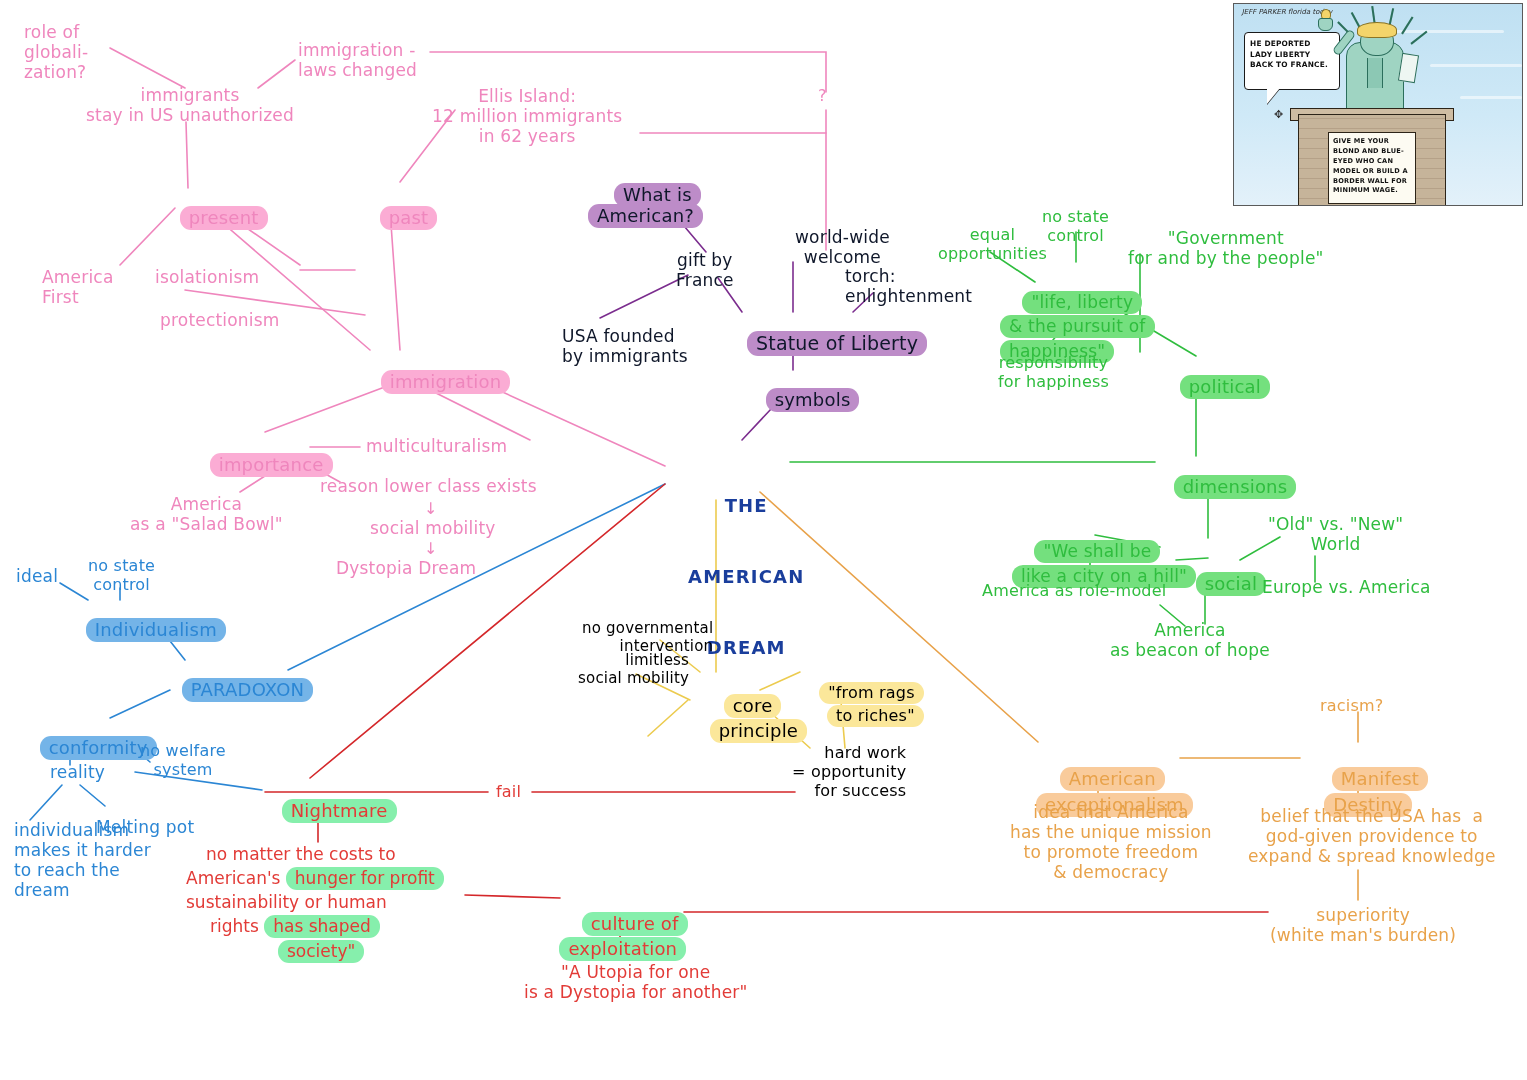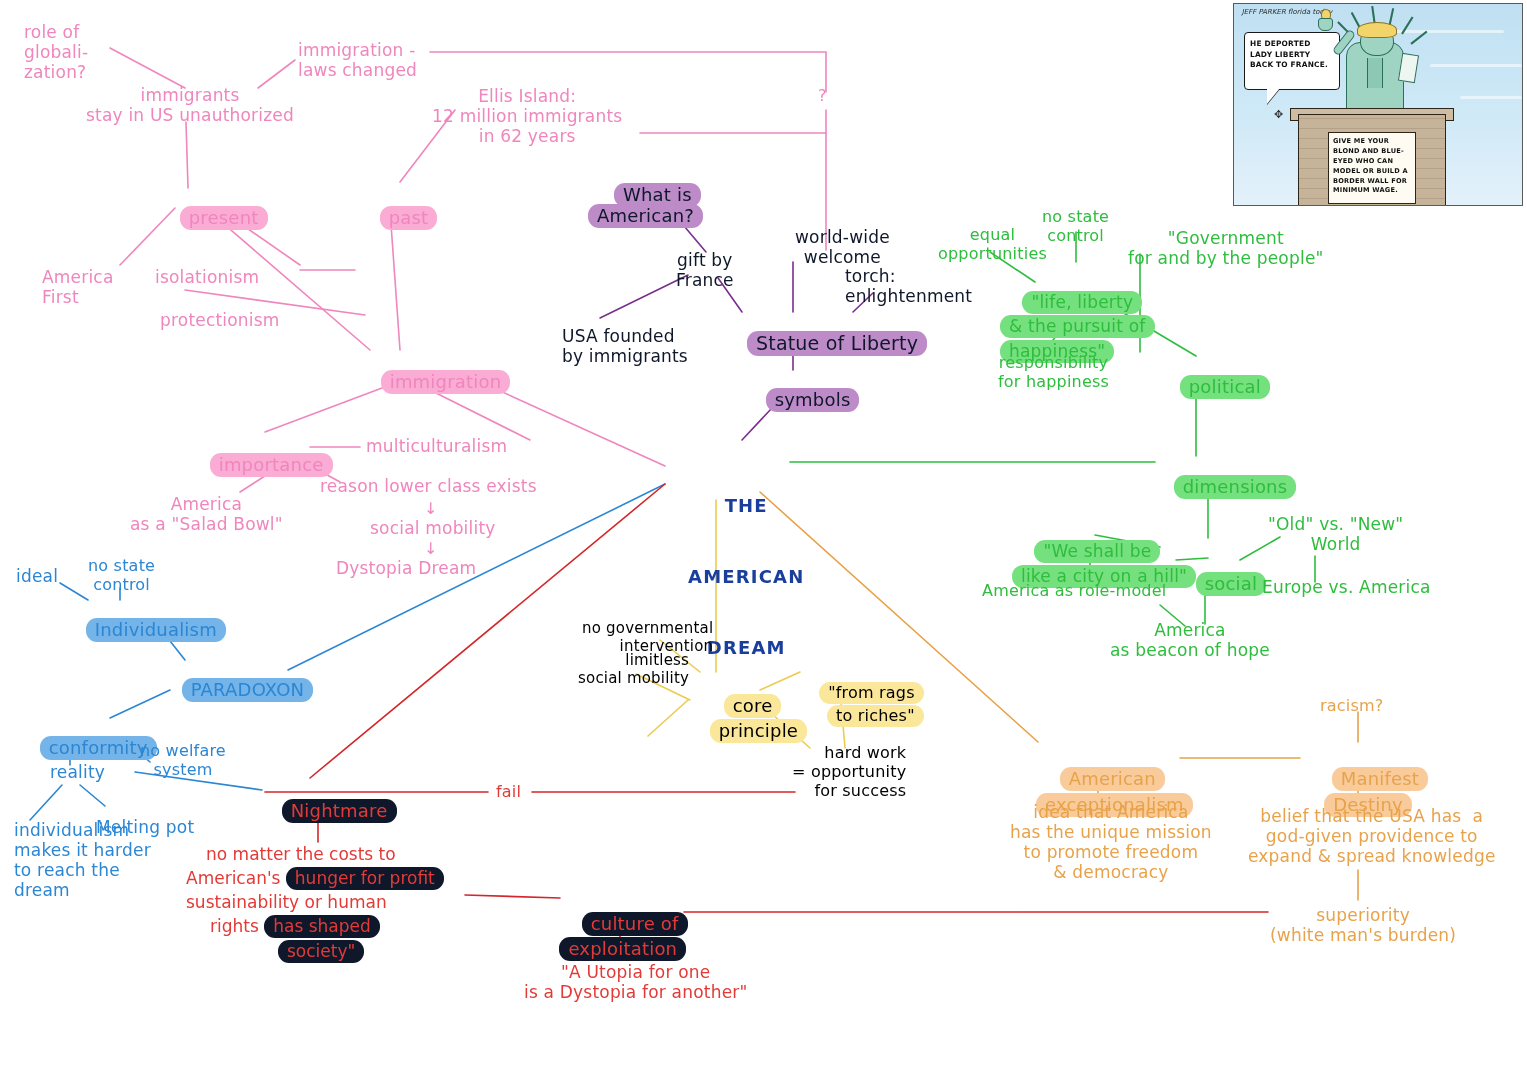--- a/index.html
+++ b/index.html
@@ -45,21 +45,21 @@
   .c-blue   { color: #2b86d4; }
   .c-red    { color: #e23b37; }
   .c-orange { color: #e8a24a; }
   .c-yellow { color: #000000; text-align: right; }
   .c-navy   { color: #1a3e9c; }
 
   .hl-pink   > span { background: #fbacd4; }
   .hl-purple > span { background: #bd8cc8; }
   .hl-green  > span { background: #74e07e; }
   .hl-blue   > span { background: #74b4e8; }
-  .hl-red    > span { background: #0f172a; }
+  .hl-red    > span { background: #86efac; }
   .hl-orange > span { background: #f9cb9b; }
   .hl-yellow > span { background: #fbe79a; }
 
   
   #cartoon {
     position: absolute;
     left: 1233px; top: 3px;
     width: 290px; height: 203px;
     border: 1px solid #5a5a5a;
     background: linear-gradient(180deg,#bfe0f2 0%,#cfe9f7 55%,#e3f1fa 100%);

